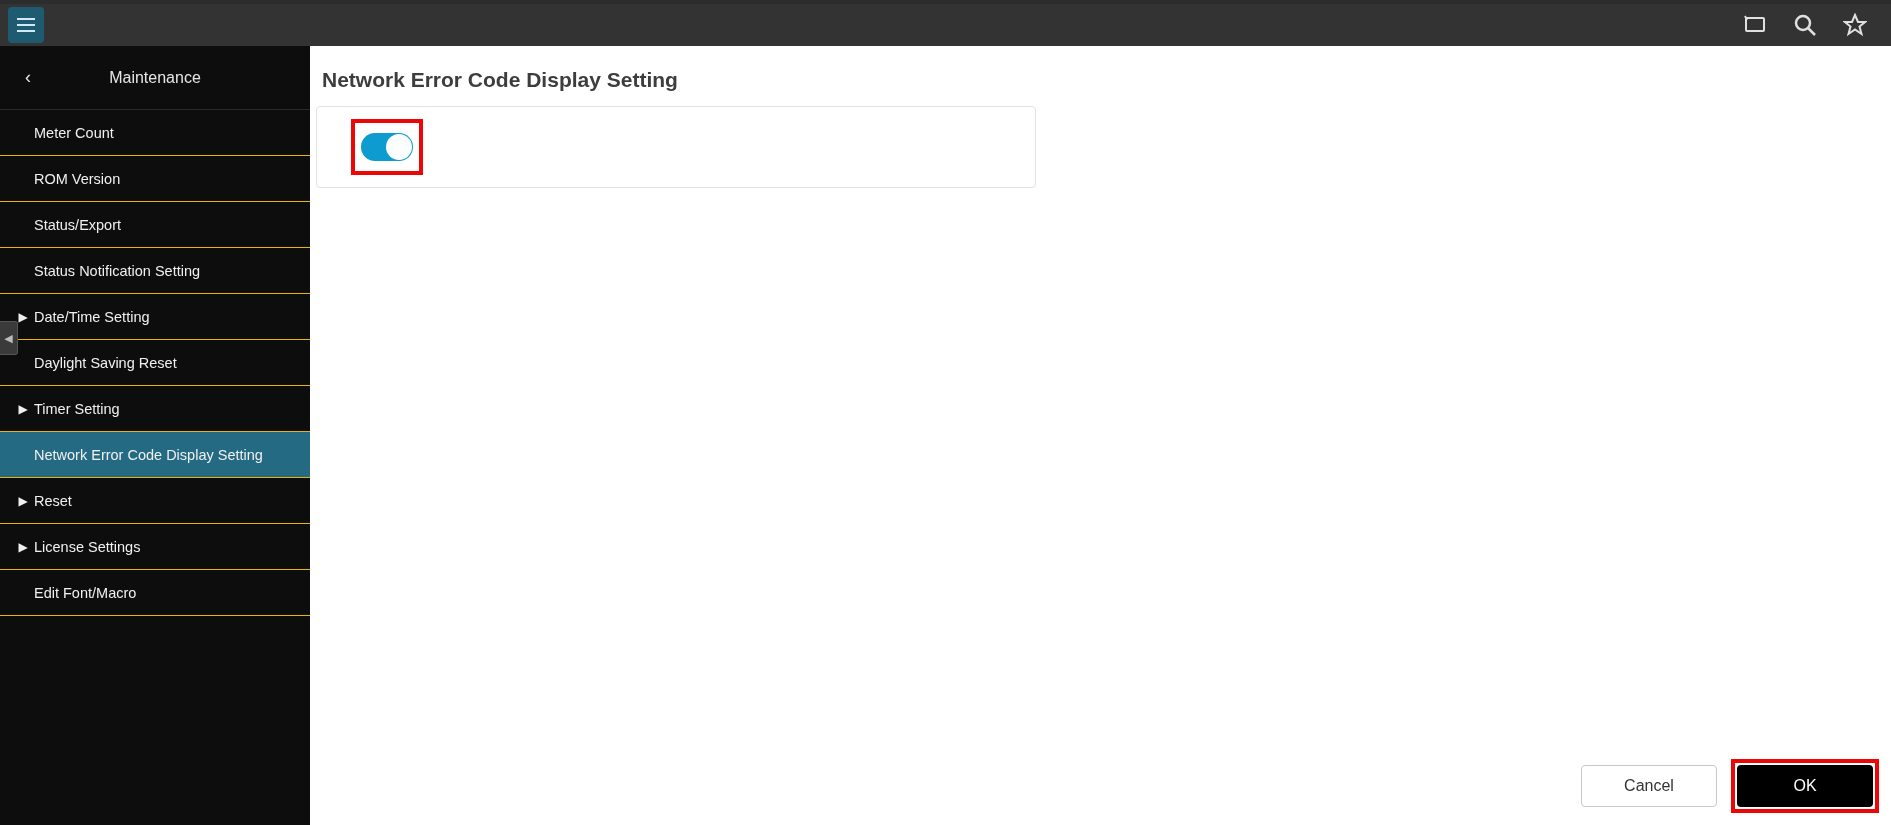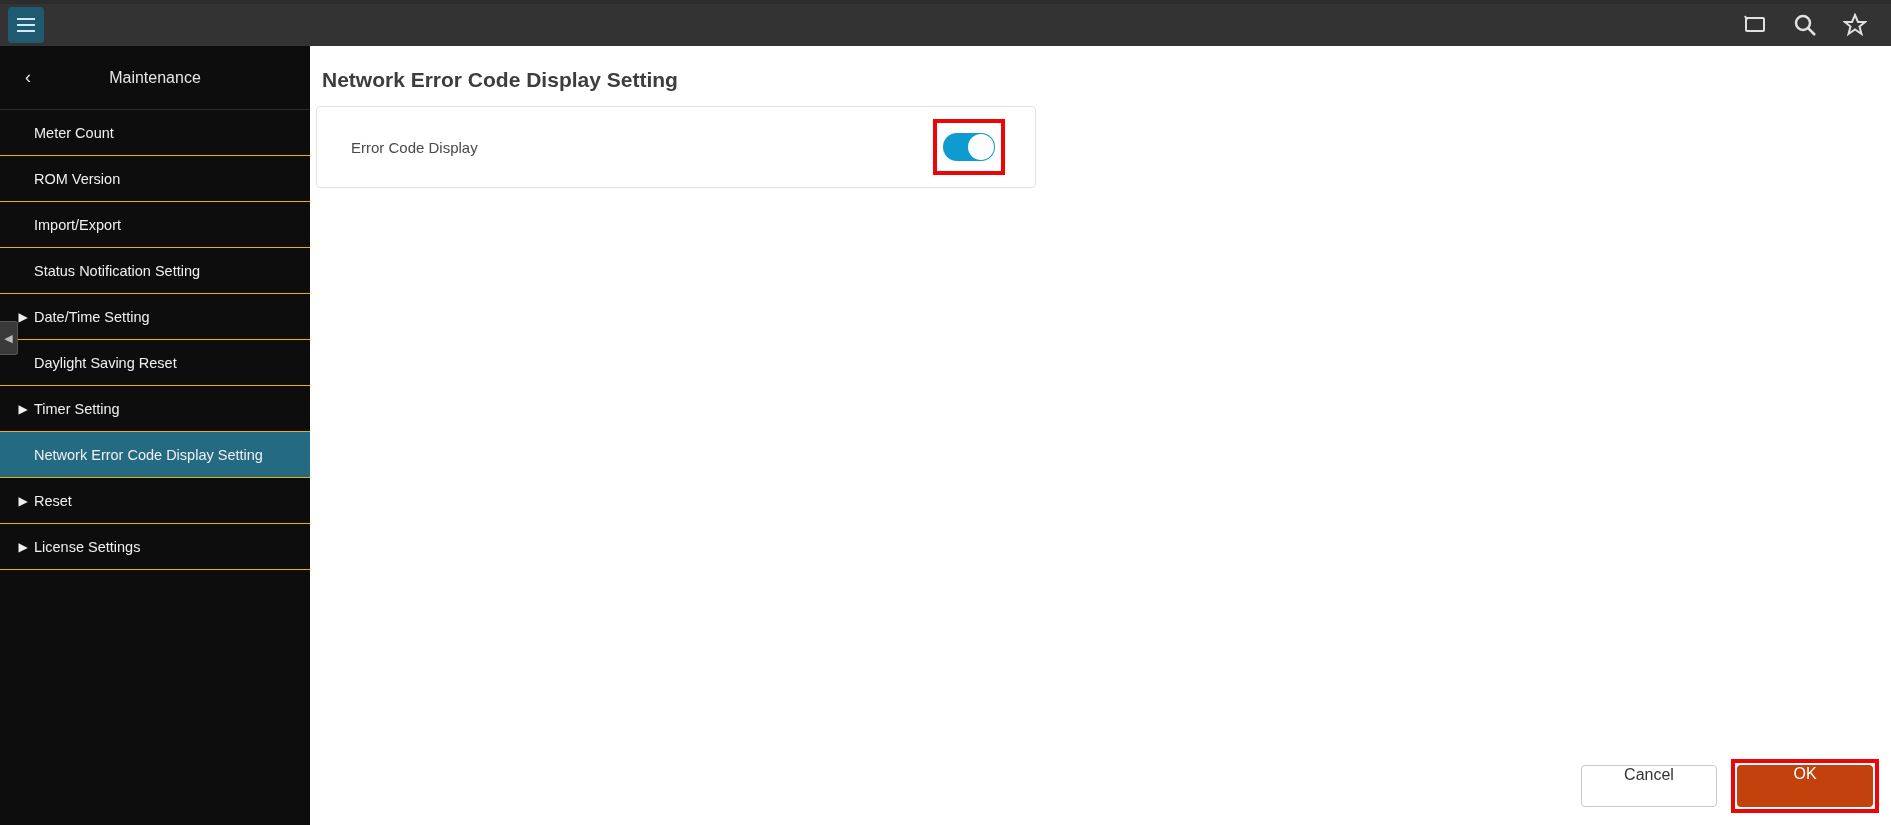--- a/index.html
+++ b/index.html
@@ -171,35 +171,35 @@
     right: 12px;
     bottom: 12px;
     display: flex;
     gap: 14px;
     align-items: center;
   }
   .btn {
     min-width: 136px;
     height: 42px;
     border-radius: 4px;
-    display: flex; justify-content: center;
+    display: flex; align-items: center; justify-content: center;
     font-size: 16px;
     cursor: pointer;
   }
   .btn-cancel {
     background: #fff;
     border: 1px solid #c9c9c9;
     color: #333;
   }
   .btn-ok-wrap {
     border: 4px solid #ed0606;
     padding: 2px;
   }
   .btn-ok {
-    background: #c2410c;
+    background: #000000;
     color: #fff;
     border: none;
   }
 </style>
 </head>
 <body>
 
 <div class="topbar">
   <div class="menu-btn">
     <svg width="20" height="16" viewBox="0 0 20 16" fill="none" stroke-width="2">
@@ -245,21 +245,21 @@
         <div class="sidebar-item">
           <span class="expand hidden">▶</span>
           <span>Meter Count</span>
         </div>
         <div class="sidebar-item">
           <span class="expand hidden">▶</span>
           <span>ROM Version</span>
         </div>
         <div class="sidebar-item">
           <span class="expand hidden">▶</span>
-          <span>Import/Export</span>
+          <span>Status/Export</span>
         </div>
         <div class="sidebar-item">
           <span class="expand hidden">▶</span>
           <span>Status Notification Setting</span>
         </div>
         <div class="sidebar-item">
           <span class="expand">▶</span>
           <span>Date/Time Setting</span>
         </div>
         <div class="sidebar-item">
@@ -274,31 +274,34 @@
           <span class="expand hidden">▶</span>
           <span>Network Error Code Display Setting</span>
         </div>
         <div class="sidebar-item">
           <span class="expand">▶</span>
           <span>Reset</span>
         </div>
         <div class="sidebar-item">
           <span class="expand">▶</span>
           <span>License Settings</span>
+        </div>
+        <div class="sidebar-item">
+          <span class="expand hidden">▶</span>
+          <span>Edit Font/Macro</span>
         </div>
       </div>
   </div>
 
   <div class="content">
     <div class="content-header-wrap">
       <div class="page-title">Network Error Code Display Setting</div>
     </div>
     <div class="card">
       <div class="card-row">
-        <div class="card-label">Error Code Display</div>
         <div class="toggle-wrap">
           <div class="toggle">
             <div class="knob"></div>
           </div>
         </div>
       </div>
     </div>
 
     <div class="footer">
       <div class="btn btn-cancel">

